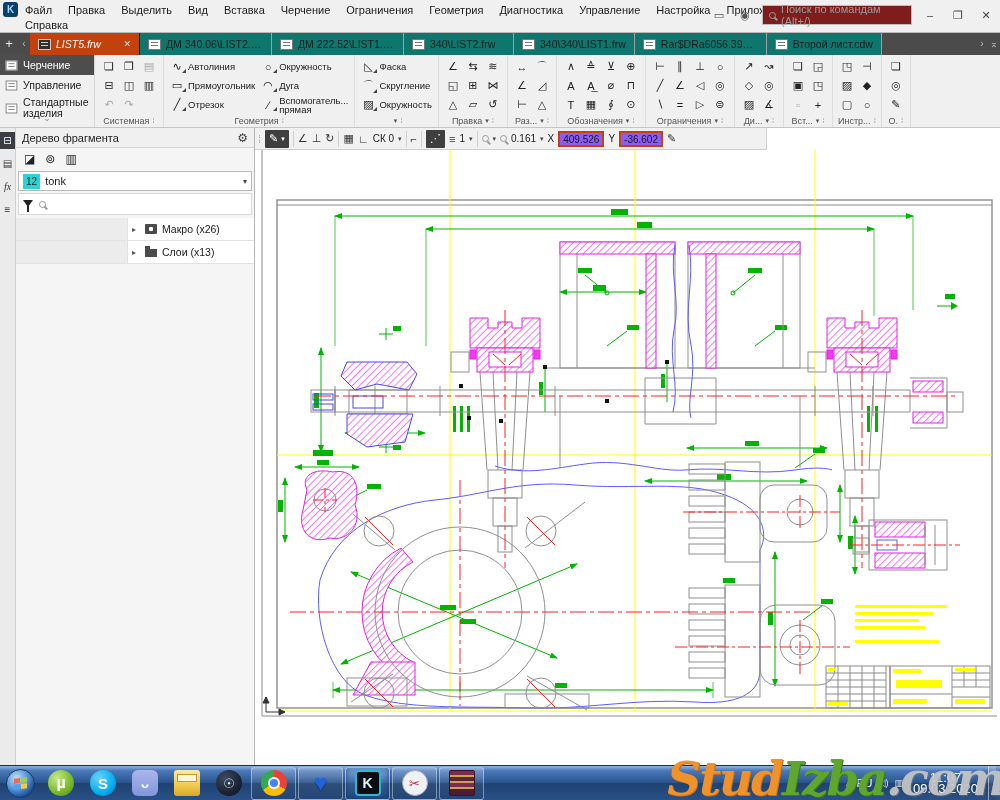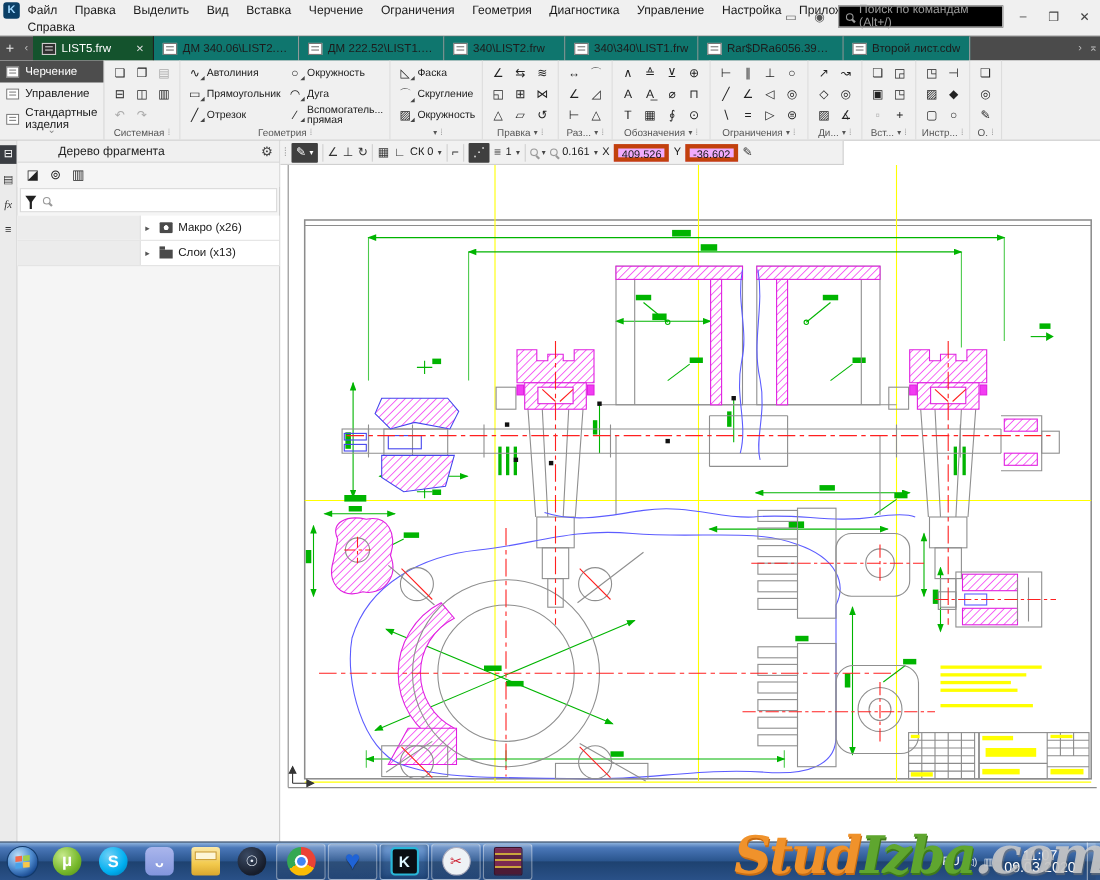--- a/index.html
+++ b/index.html
@@ -9,32 +9,32 @@
 
   
   .titlebar{position:absolute;left:0;top:0;width:1000px;height:33px;background:#f0f0f0;border-bottom:1px solid #b9b9b9;}
   .logo{position:absolute;left:3px;top:2px;width:15px;height:15px;background:#0b3f66;border-radius:3px;color:#9fd8ff;
     font-size:10px;font-weight:bold;text-align:center;line-height:15px;}
   .menurow1{position:absolute;left:24px;top:1px;height:17px;display:flex;gap:14px;align-items:center;}
   .menurow2{position:absolute;left:24px;top:17px;height:16px;display:flex;gap:14px;align-items:center;}
   .mi{cursor:default;padding:0 1px;}
   .wctl{position:absolute;right:4px;top:2px;height:26px;display:flex;align-items:center;gap:8px;}
   .wico{color:#555;font-size:11px;width:18px;text-align:center;}
-  .searchbox{width:150px;height:20px;background:#000000;border:1px solid #bdbdbd;display:flex;align-items:center;gap:5px;padding:0 6px;color:#9a9a9a;}
+  .searchbox{width:150px;height:20px;background:#7f1d1d;border:1px solid #bdbdbd;display:flex;align-items:center;gap:5px;padding:0 6px;color:#9a9a9a;}
   .mag{display:inline-block;width:7px;height:7px;border:1.5px solid #999;border-radius:50%;position:relative;flex:none;}
   .mag::after{content:"";position:absolute;width:4px;height:1.5px;background:#999;transform:rotate(45deg);right:-3px;bottom:-2px;}
   .wbtn{color:#444;font-size:11px;width:20px;text-align:center;}
 
   
   .tabbar{position:absolute;left:0;top:33px;width:1000px;height:22px;background:#4b4b4b;display:flex;align-items:stretch;}
   .tnew{width:18px;color:#e8e8e8;font-size:13px;text-align:center;line-height:21px;}
   .tscroll{width:12px;color:#bbb;font-size:10px;text-align:center;line-height:21px;}
   .tab{display:flex;align-items:center;gap:5px;padding:0 8px;max-width:132px;min-width:110px;background:#0f766e;color:#1c1c1c;
     border-right:1px solid #9f9f9f;font-size:10.5px;white-space:nowrap;overflow:hidden;}
-  .tab.active{background:#14532d;color:#fff;border-right:1px solid #1f1f1f;}
+  .tab.active{background:#c2410c;color:#fff;border-right:1px solid #1f1f1f;font-style:italic;}
   .tab .lbl{overflow:hidden;text-overflow:ellipsis;flex:1;}
   .tab .cls{font-size:9px;color:#ddd;padding-left:2px;}
   .fico{display:inline-block;width:13px;height:11px;border:1px solid #777;background:#fff;position:relative;flex:none;}
   .fico::before{content:"";position:absolute;left:2px;top:2px;right:2px;height:1px;background:#777;box-shadow:0 3px 0 #777;}
   .tab.active .fico{border-color:#ccc;background:#303030;}
   .tab.active .fico::before{background:#ccc;box-shadow:0 3px 0 #ccc;}
   .tbar-right{margin-left:auto;display:flex;}
 
   
   .ribbon{position:absolute;left:0;top:55px;width:1000px;height:73px;background:#f0f0f0;border-bottom:1px solid #c5c5c5;display:flex;}
@@ -59,21 +59,21 @@
   .rlabel .caret{font-size:7px;color:#555;}
 
   
   .main{position:absolute;left:0;top:128px;width:1000px;height:637px;display:flex;}
   .rail{width:16px;flex:none;background:#ebebeb;border-right:1px solid #cfcfcf;display:flex;flex-direction:column;align-items:center;padding-top:4px;gap:6px;}
   .rico{width:15px;height:17px;text-align:center;line-height:17px;font-size:10px;color:#333;}
   .rico.active{background:#3a3d42;color:#fff;}
   .rico.fx{font-style:italic;font-family:"Liberation Serif",serif;}
   .panel{width:239px;flex:none;background:#f5f5f5;border-right:1px solid #b5b5b5;display:flex;flex-direction:column;}
   .phead{height:20px;background:#f0f0f0;border-bottom:1px solid #d5d5d5;display:flex;align-items:center;padding:0 6px;}
-  .phead .t{flex:1;font-size:11px;color:#222;margin-left:31px;}
+  .phead .t{flex:1;font-size:11px;color:#222;}
   .phead .gear{color:#444;font-size:12px;}
   .ptools{height:22px;display:flex;align-items:center;gap:10px;padding:0 8px;background:#f5f5f5;}
   .ptool{font-size:12px;color:#222;}
   .pcombo{height:20px;margin:1px 2px;background:#fff;border:1px solid #b9b9b9;display:flex;align-items:center;gap:5px;padding:0 4px;}
   .badge{background:#2ad4d4;color:#102020;font-size:10px;padding:0 3px;height:15px;line-height:15px;}
   .pcombo .nm{flex:1;}
   .pcombo .car{color:#444;font-size:8px;}
   .pfilter{height:22px;margin:1px 2px;display:flex;align-items:center;gap:6px;padding:0 4px;background:#fff;border:1px solid #d9d9d9;}
   .funnel{width:0;height:0;border:5px solid transparent;border-top:7px solid #222;position:relative;top:2px;}
   .funnel::after{content:"";position:absolute;left:-1px;top:-2px;width:2px;height:7px;background:#222;}
@@ -87,21 +87,21 @@
   .folder::before{content:"";position:absolute;top:-3px;left:0;width:5px;height:3px;background:#4a4a4a;}
 
   .content{flex:1;position:relative;background:#fff;}
   .params{position:absolute;left:0;top:0;width:512px;height:22px;background:#f1f1f1;border-bottom:1px solid #d0d0d0;border-right:1px solid #d0d0d0;
     display:flex;align-items:center;gap:4px;padding:0 3px;font-size:10px;}
   .pi{color:#333;font-size:11px;}
   .pdark{background:#3f3f3f;color:#fff;height:18px;display:flex;align-items:center;padding:0 4px;gap:3px;border-radius:1px;}
   .pdark .pi{color:#fff;}
   .psep{width:1px;height:16px;background:#d0d0d0;}
   .pcar{font-size:7px;color:#444;}
-  .pfield{background:#f0abfc;border:4px solid #c2410c;height:16px;line-height:14px;padding:0 3px;min-width:44px;}
+  .pfield{background:#8b5cf6;border:2px solid #c2410c;height:16px;line-height:14px;padding:0 3px;min-width:44px;}
   .canvas{position:absolute;left:0;top:22px;width:745px;height:615px;background:#fff;overflow:hidden;}
 
   
   .taskbar{position:absolute;left:0;top:765px;width:1000px;height:35px;z-index:40;
     background:linear-gradient(#7ea7d8 0%,#4a77b8 12%,#2f5a9c 45%,#24497f 55%,#2c5globe 0) ,linear-gradient(#7ea7d8,#4a77b8 15%,#2b568f 50%,#1f4377 52%,#2d5globe);
     background:linear-gradient(#8fb4de 0%,#4a77b8 14%,#2b568f 48%,#1e4270 52%,#2a5188 100%);
     border-top:1px solid #123057;display:flex;align-items:center;}
   .orb{width:40px;height:35px;display:flex;align-items:center;justify-content:center;flex:none;}
   .orbc{width:29px;height:29px;border-radius:50%;background:radial-gradient(circle at 35% 30%,#bfe0f7,#5592d4 45%,#1d4f96 75%,#0d2f63);
     border:1px solid #123a6b;display:flex;align-items:center;justify-content:center;}
@@ -472,20 +472,25 @@
 
     <div class="panel">
       <div class="phead">
         <span class="t">Дерево фрагмента</span>
         <span class="gear">⚙</span>
       </div>
       <div class="ptools">
         <span class="ptool">◪</span>
         <span class="ptool">⊚</span>
         <span class="ptool">▥</span>
+      </div>
+      <div class="pcombo">
+        <span class="badge">12</span>
+        <span class="nm">tonk</span>
+        <span class="car">▾</span>
       </div>
       <div class="pfilter">
         <span class="funnel"></span>
         <span class="mag"></span>
       </div>
       <div class="tree" id="tree">
           <div class="trow">
             <div class="lcell"></div>
             <div class="rcell">
               <span class="exp">▸</span>

